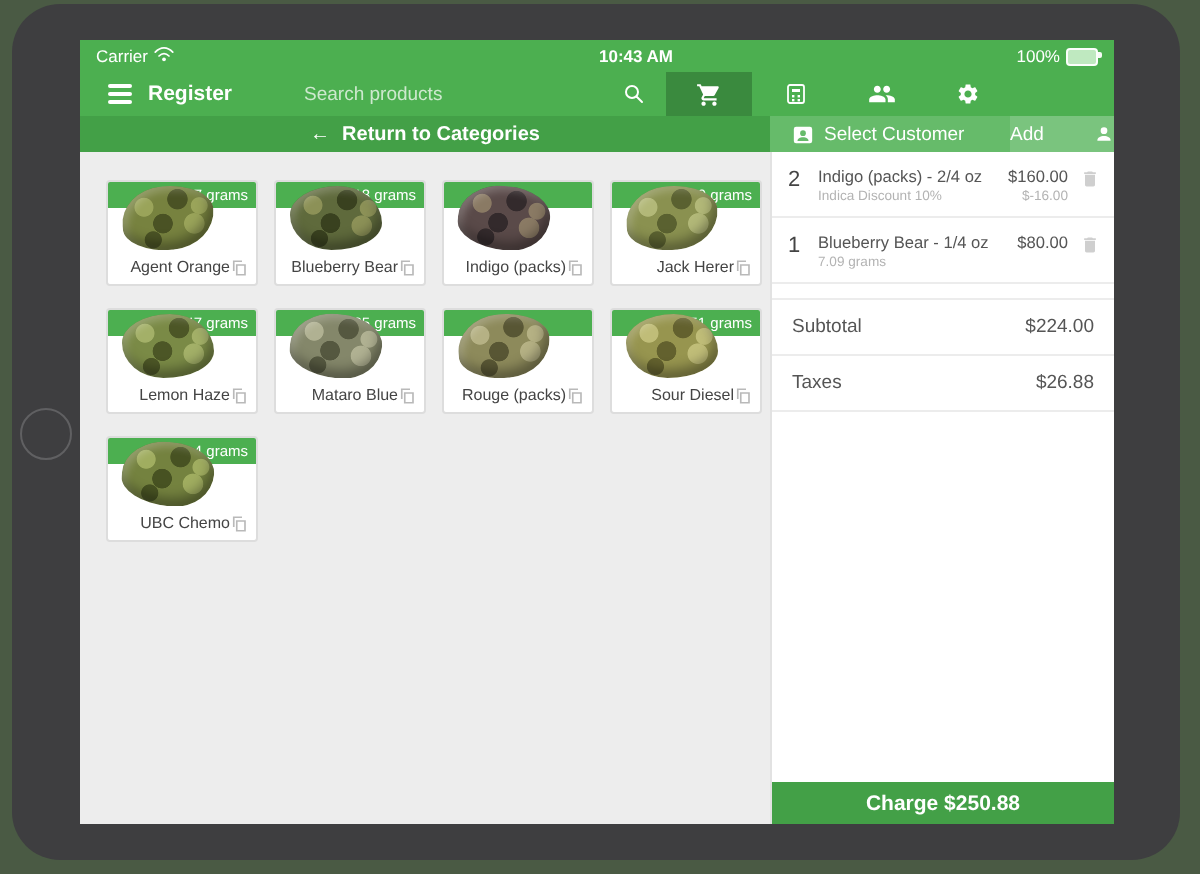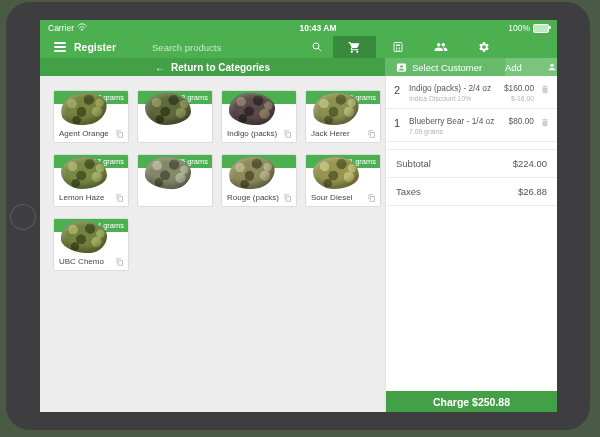--- a/index.html
+++ b/index.html
@@ -39,21 +39,21 @@
   .sub-right{width:172px;display:flex;}
   .select-customer{flex:1;background:var(--c-customer_bar,#66bb6a);color:#fff;display:flex;align-items:center;gap:5px;padding-left:11px;font-size:9.5px;cursor:pointer;}
   .add-btn{width:52px;background:var(--c-add_button,#7ac47e);color:#fff;display:flex;align-items:center;justify-content:space-between;gap:4px;font-size:9.5px;cursor:pointer;}
 
   
   .content{flex:1;display:flex;min-height:0;}
   .catalog{width:345px;box-sizing:border-box;background:var(--c-left_bg,#ededed);padding:14px 0 0 13px;display:flex;flex-wrap:wrap;gap:11px 8px;align-content:flex-start;}
   .card{width:76px;height:53px;background:#fff;border:1px solid #ddd;border-radius:2px;position:relative;box-sizing:border-box;cursor:pointer;overflow:visible;}
   .card-badge{height:13px;background:var(--c-badge,#4caf50);color:#fff;font-size:7.5px;text-align:right;padding:2px 4px 0 0;box-sizing:border-box;border-radius:1px 1px 0 0;}
   .bud{position:absolute;left:7px;top:2px;width:46px;height:32px;box-shadow:inset -2px -4px 6px rgba(0,0,0,.35), inset 2px 2px 4px rgba(255,255,255,.25);}
-  .card-label{position:absolute;left:0;right:0;bottom:0;height:17px;background:#fff;display:flex;align-items:center;justify-content:space-between;padding:0 4px 0 5px;font-size:8px;color:#444;border-radius:0 0 2px 2px;}
+  .card-label{position:absolute;left:0;right:0;bottom:0;height:17px;background:#fff;display:flex;align-items:center;justify-content:flex-end;padding:0 4px 0 5px;font-size:8px;color:#444;border-radius:0 0 2px 2px;}
   .card-label .pname{white-space:nowrap;overflow:hidden;}
 
   
   .cart-panel{width:172px;background:#fff;position:relative;border-left:1px solid #e2e2e2;box-sizing:border-box;display:flex;flex-direction:column;}
   .cart-list{flex:0 0 auto;}
   .cart-row{display:flex;align-items:flex-start;padding:7px 6px 6px 8px;border-bottom:1px solid #ececec;gap:5px;}
   .c-qty{width:10px;font-size:11px;color:#444;padding-top:1px;}
   .c-main{flex:1;min-width:0;}
   .c-name{font-size:8.3px;color:#555;}
   .c-note{font-size:6.8px;color:#b3b3b3;margin-top:2px;}
@@ -183,20 +183,29 @@
               <svg width="9" height="10" viewBox="0 0 24 24">
                 <path fill="none" stroke="#b9b9b9" stroke-width="2.2" d="M9 8h11v13H9z"></path>
                 <path fill="none" stroke="#b9b9b9" stroke-width="2.2" d="M5 16V3h11"></path>
               </svg>
             </span>
           </div>
         </div>
         <div class="card">
           <div class="card-badge">18 grams</div>
           <div class="bud" style="border-radius: 52% 48% 55% 45% / 45% 58% 42% 55%; transform: rotate(0deg); background: radial-gradient(circle at 25% 30%, rgb(140, 145, 87) 0px, rgb(140, 145, 87) 11%, transparent 12%), radial-gradient(circle at 62% 22%, rgb(57, 65, 31) 0px, rgb(57, 65, 31) 13%, transparent 14%), radial-gradient(circle at 44% 58%, rgb(57, 65, 31) 0px, rgb(57, 65, 31) 15%, transparent 16%), radial-gradient(circle at 78% 62%, rgb(140, 145, 87) 0px, rgb(140, 145, 87) 12%, transparent 13%), radial-gradient(circle at 32% 82%, rgb(57, 65, 31) 0px, rgb(57, 65, 31) 10%, transparent 11%), radial-gradient(circle at 85% 35%, rgb(140, 145, 87) 0px, rgb(140, 145, 87) 9%, transparent 10%), rgb(95, 106, 60);"></div>
+          <div class="card-label">
+            <span class="pname">Blueberry Bear</span>
+            <span>
+              <svg width="9" height="10" viewBox="0 0 24 24">
+                <path fill="none" stroke="#b9b9b9" stroke-width="2.2" d="M9 8h11v13H9z"></path>
+                <path fill="none" stroke="#b9b9b9" stroke-width="2.2" d="M5 16V3h11"></path>
+              </svg>
+            </span>
+          </div>
         </div>
         <div class="card">
           <div class="card-badge"></div>
           <div class="bud" style="border-radius: 50% 50% 44% 56% / 56% 46% 58% 42%; transform: rotate(5deg); background: radial-gradient(circle at 25% 30%, rgb(138, 122, 100) 0px, rgb(138, 122, 100) 11%, transparent 12%), radial-gradient(circle at 62% 22%, rgb(51, 42, 44) 0px, rgb(51, 42, 44) 13%, transparent 14%), radial-gradient(circle at 44% 58%, rgb(51, 42, 44) 0px, rgb(51, 42, 44) 15%, transparent 16%), radial-gradient(circle at 78% 62%, rgb(138, 122, 100) 0px, rgb(138, 122, 100) 12%, transparent 13%), radial-gradient(circle at 32% 82%, rgb(51, 42, 44) 0px, rgb(51, 42, 44) 10%, transparent 11%), radial-gradient(circle at 85% 35%, rgb(138, 122, 100) 0px, rgb(138, 122, 100) 9%, transparent 10%), rgb(90, 74, 73);"></div>
           <div class="card-label">
             <span class="pname">Indigo (packs)</span>
             <span>
               <svg width="9" height="10" viewBox="0 0 24 24">
                 <path fill="none" stroke="#b9b9b9" stroke-width="2.2" d="M9 8h11v13H9z"></path>
                 <path fill="none" stroke="#b9b9b9" stroke-width="2.2" d="M5 16V3h11"></path>
@@ -226,20 +235,29 @@
               <svg width="9" height="10" viewBox="0 0 24 24">
                 <path fill="none" stroke="#b9b9b9" stroke-width="2.2" d="M9 8h11v13H9z"></path>
                 <path fill="none" stroke="#b9b9b9" stroke-width="2.2" d="M5 16V3h11"></path>
               </svg>
             </span>
           </div>
         </div>
         <div class="card">
           <div class="card-badge">35 grams</div>
           <div class="bud" style="border-radius: 50% 50% 44% 56% / 56% 46% 58% 42%; transform: rotate(5deg); background: radial-gradient(circle at 25% 30%, rgb(176, 177, 146) 0px, rgb(176, 177, 146) 11%, transparent 12%), radial-gradient(circle at 62% 22%, rgb(85, 88, 64) 0px, rgb(85, 88, 64) 13%, transparent 14%), radial-gradient(circle at 44% 58%, rgb(85, 88, 64) 0px, rgb(85, 88, 64) 15%, transparent 16%), radial-gradient(circle at 78% 62%, rgb(176, 177, 146) 0px, rgb(176, 177, 146) 12%, transparent 13%), radial-gradient(circle at 32% 82%, rgb(85, 88, 64) 0px, rgb(85, 88, 64) 10%, transparent 11%), radial-gradient(circle at 85% 35%, rgb(176, 177, 146) 0px, rgb(176, 177, 146) 9%, transparent 10%), rgb(132, 135, 106);"></div>
+          <div class="card-label">
+            <span class="pname">Mataro Blue</span>
+            <span>
+              <svg width="9" height="10" viewBox="0 0 24 24">
+                <path fill="none" stroke="#b9b9b9" stroke-width="2.2" d="M9 8h11v13H9z"></path>
+                <path fill="none" stroke="#b9b9b9" stroke-width="2.2" d="M5 16V3h11"></path>
+              </svg>
+            </span>
+          </div>
         </div>
         <div class="card">
           <div class="card-badge"></div>
           <div class="bud" style="border-radius: 46% 54% 48% 52% / 58% 42% 60% 40%; transform: rotate(-5deg); background: radial-gradient(circle at 25% 30%, rgb(181, 177, 132) 0px, rgb(181, 177, 132) 11%, transparent 12%), radial-gradient(circle at 62% 22%, rgb(88, 86, 52) 0px, rgb(88, 86, 52) 13%, transparent 14%), radial-gradient(circle at 44% 58%, rgb(88, 86, 52) 0px, rgb(88, 86, 52) 15%, transparent 16%), radial-gradient(circle at 78% 62%, rgb(181, 177, 132) 0px, rgb(181, 177, 132) 12%, transparent 13%), radial-gradient(circle at 32% 82%, rgb(88, 86, 52) 0px, rgb(88, 86, 52) 10%, transparent 11%), radial-gradient(circle at 85% 35%, rgb(181, 177, 132) 0px, rgb(181, 177, 132) 9%, transparent 10%), rgb(141, 138, 91);"></div>
           <div class="card-label">
             <span class="pname">Rouge (packs)</span>
             <span>
               <svg width="9" height="10" viewBox="0 0 24 24">
                 <path fill="none" stroke="#b9b9b9" stroke-width="2.2" d="M9 8h11v13H9z"></path>
                 <path fill="none" stroke="#b9b9b9" stroke-width="2.2" d="M5 16V3h11"></path>

